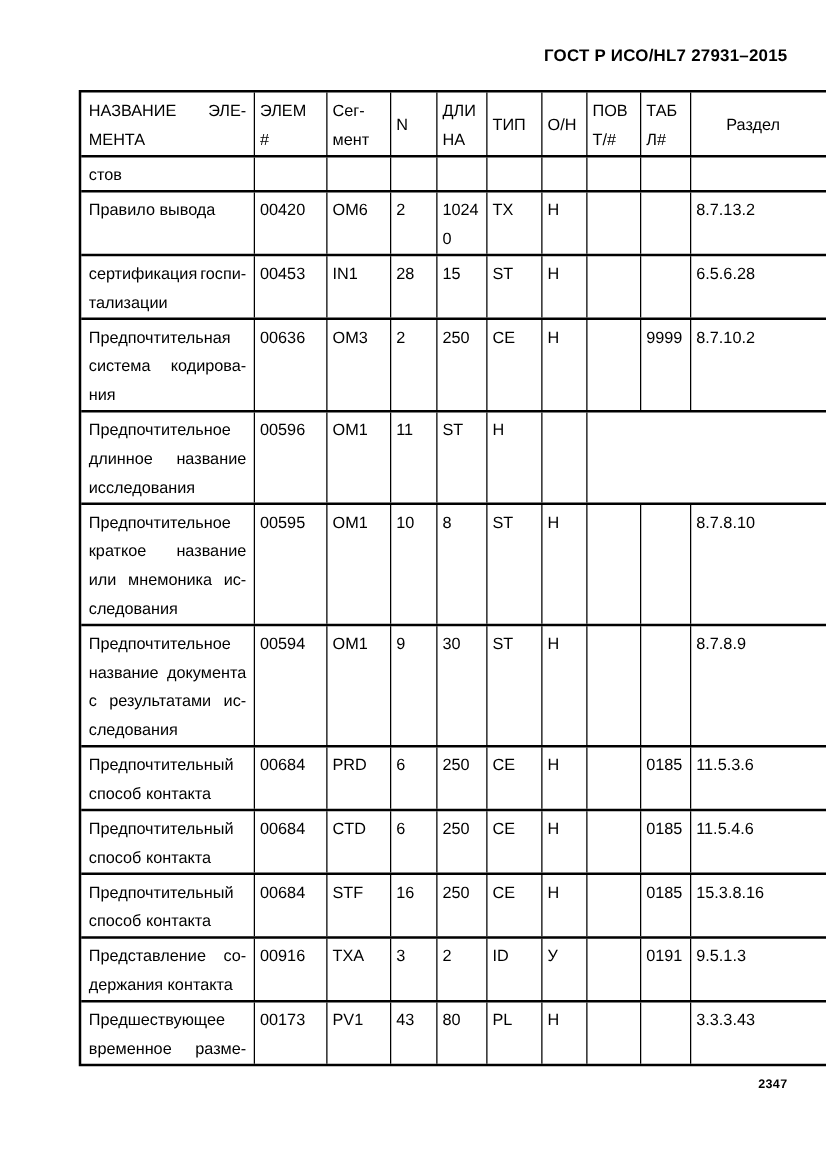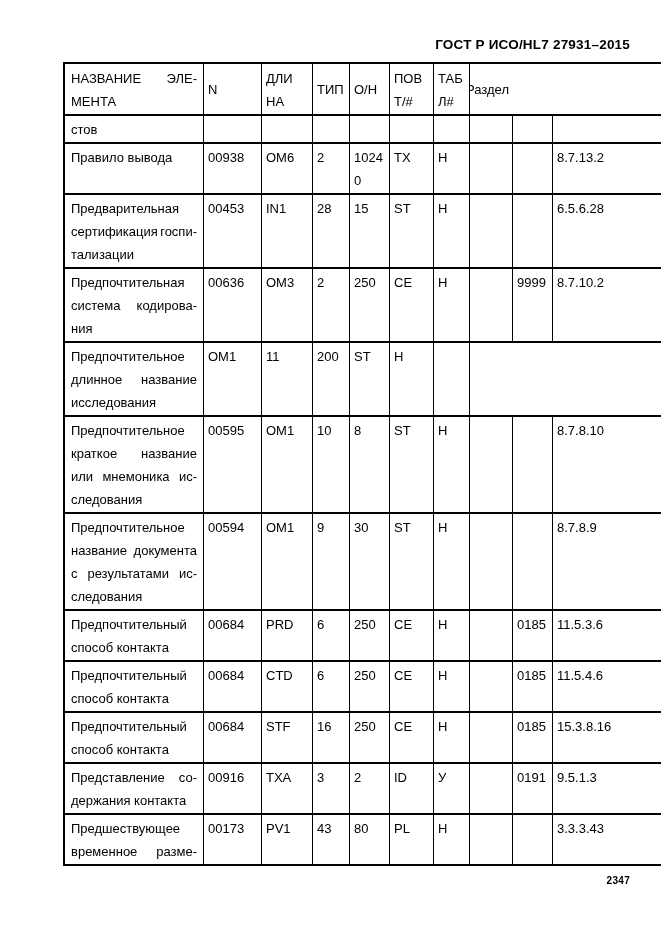--- a/index.html
+++ b/index.html
@@ -20,21 +20,21 @@
     position: absolute;
     left: 63px;
     top: 37px;
     width: 567px;
   }
   .doc-header {
     text-align: right;
     font-weight: bold;
     font-size: 13.5px;
     line-height: 15px;
-    margin-bottom: 10px;
+    margin-bottom: 20px;
     letter-spacing: 0.2px;
   }
   .gtable {
     border: 2px solid #000;
     box-sizing: border-box;
     width: 635px;
     background: #fff;
   }
   .trow {
     display: grid;
@@ -78,20 +78,28 @@
     <div class="gtable" id="elements-table">
         <div class="trow hrow">
           <div class="cell name-col">
             <div class="jline">
               <span>НАЗВАНИЕ</span>
               <span>ЭЛЕ-</span>
             </div>
             <div>МЕНТА</div>
           </div>
           <div class="cell">
+            <div>ЭЛЕМ</div>
+            <div>#</div>
+          </div>
+          <div class="cell">
+            <div>Сег-</div>
+            <div>мент</div>
+          </div>
+          <div class="cell">
             <div>N</div>
           </div>
           <div class="cell">
             <div>ДЛИ</div>
             <div>НА</div>
           </div>
           <div class="cell">
             <div>ТИП</div>
           </div>
           <div class="cell">
@@ -139,21 +147,21 @@
           </div>
           <div class="cell">
             <div>&nbsp;</div>
           </div>
         </div>
         <div class="trow">
           <div class="cell name-col">
             <div>Правило вывода</div>
           </div>
           <div class="cell">
-            <div>00938</div>
+            <div>00420</div>
           </div>
           <div class="cell">
             <div>OM6</div>
           </div>
           <div class="cell">
             <div>2</div>
           </div>
           <div class="cell">
             <div>1024</div>
             <div>0</div>
@@ -169,21 +177,20 @@
           </div>
           <div class="cell">
             <div>&nbsp;</div>
           </div>
           <div class="cell">
             <div>8.7.13.2</div>
           </div>
         </div>
         <div class="trow">
           <div class="cell name-col">
-            <div>Предварительная</div>
             <div class="jline">
               <span>сертификация</span>
               <span>госпи-</span>
             </div>
             <div>тализации</div>
           </div>
           <div class="cell">
             <div>00453</div>
           </div>
           <div class="cell">
@@ -251,27 +258,27 @@
         <div class="trow">
           <div class="cell name-col">
             <div>Предпочтительное</div>
             <div class="jline">
               <span>длинное</span>
               <span>название</span>
             </div>
             <div>исследования</div>
           </div>
           <div class="cell">
+            <div>00596</div>
+          </div>
+          <div class="cell">
             <div>OM1</div>
           </div>
           <div class="cell">
             <div>11</div>
-          </div>
-          <div class="cell">
-            <div>200</div>
           </div>
           <div class="cell">
             <div>ST</div>
           </div>
           <div class="cell">
             <div>Н</div>
           </div>
           <div class="cell">
             <div>&nbsp;</div>
           </div>

